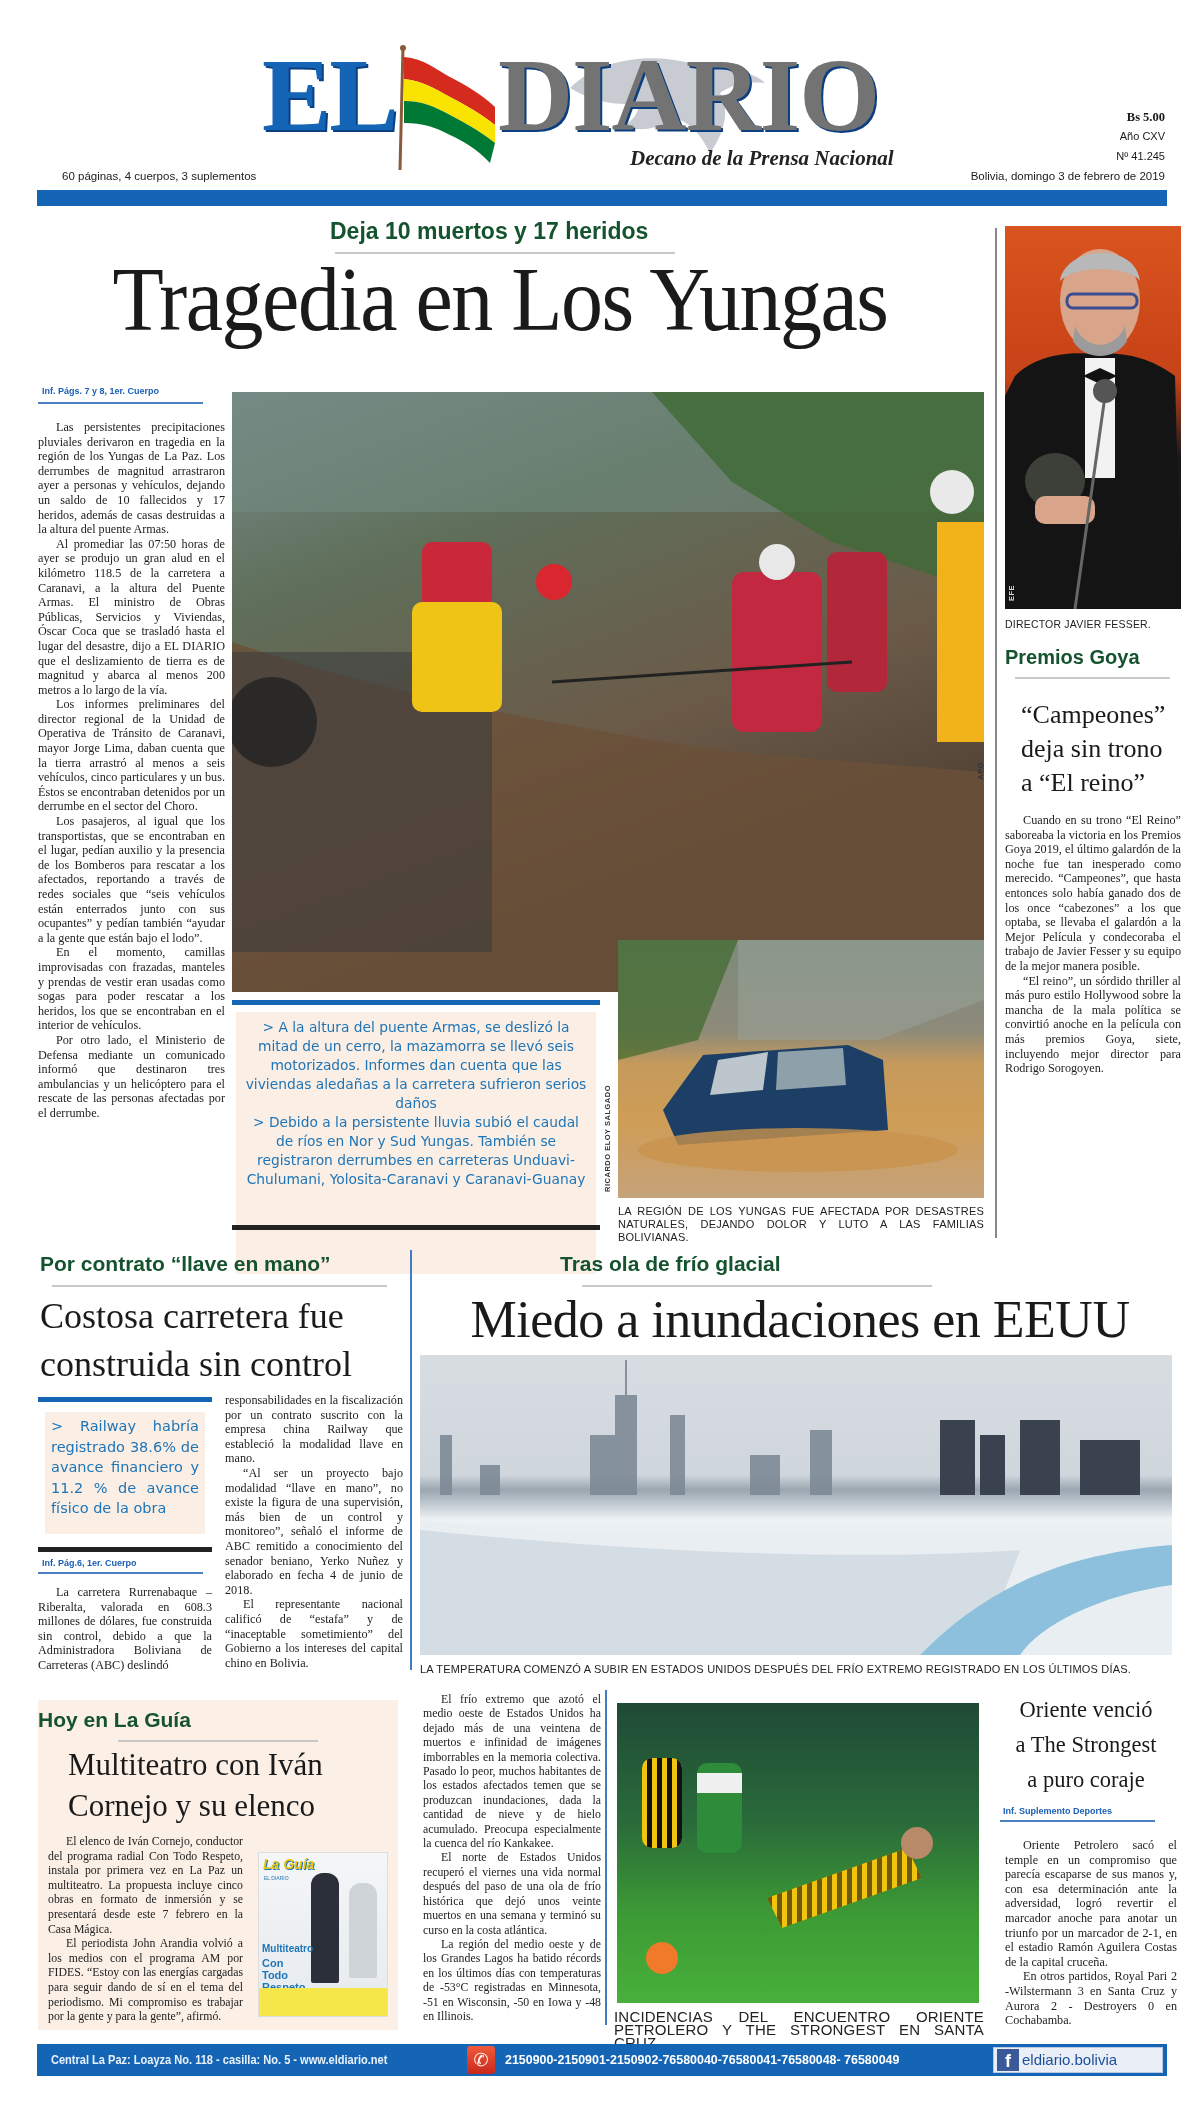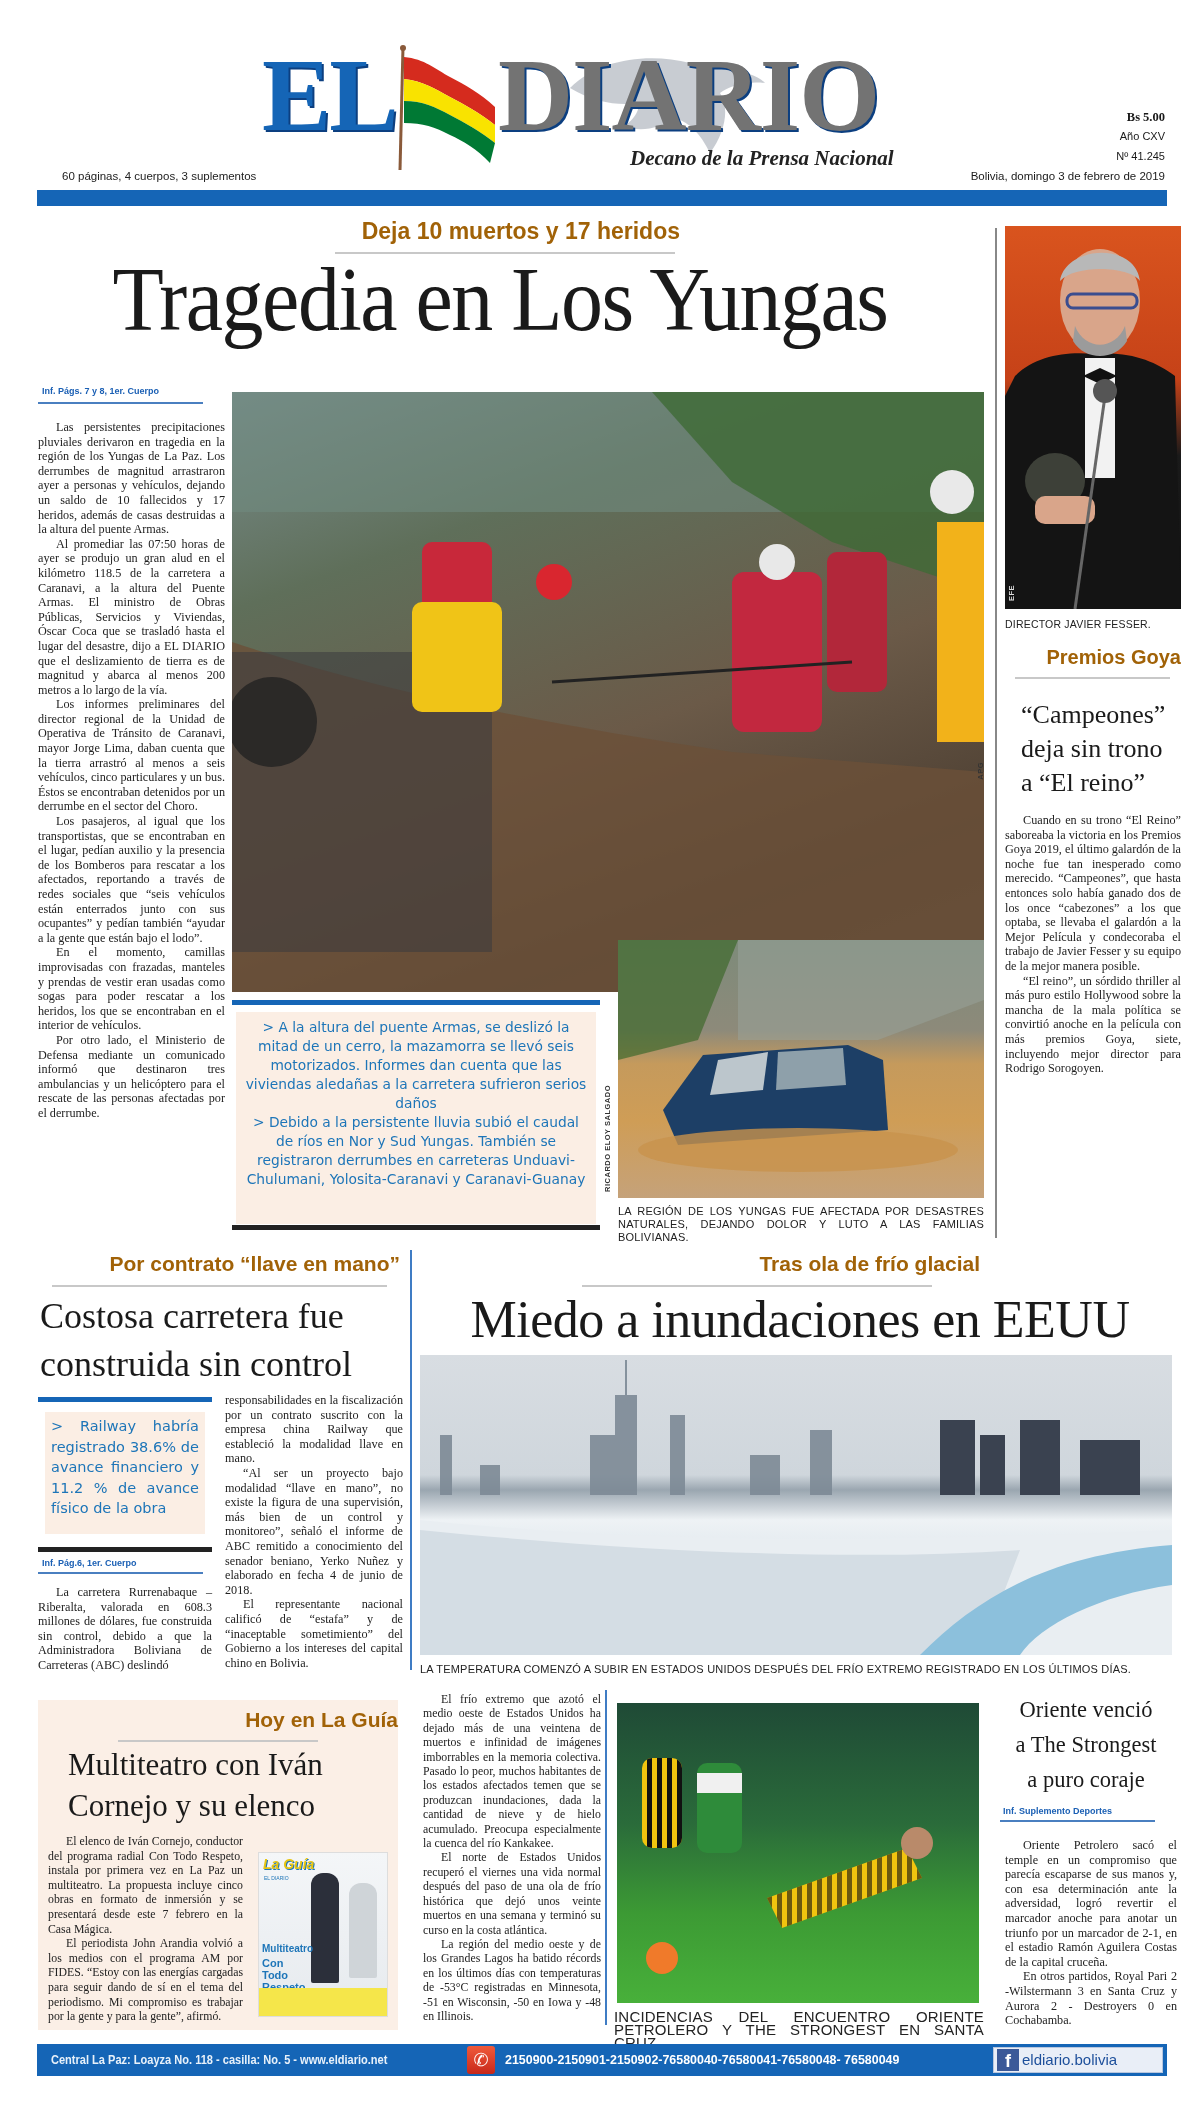--- a/index.html
+++ b/index.html
@@ -3,21 +3,21 @@
 <meta charset="utf-8">
 <style>
   *{box-sizing:border-box;margin:0;padding:0}
   html,body{width:1200px;height:2113px;background:#fff;overflow:hidden}
   body{position:relative;font-family:"Liberation Serif",serif;color:#1a1a1a}
   .abs{position:absolute}
   .serif{font-family:"Liberation Serif",serif}
   .sans{font-family:"Liberation Sans",sans-serif}
   .body-text{font-family:"Liberation Serif",serif;font-size:12.2px;line-height:14.6px;text-align:justify;color:#222}
   .body-text p{text-indent:18px}
-  .kicker{font-family:"Liberation Sans",sans-serif;font-weight:bold;color:#a16207;text-align:right}
+  .kicker{font-family:"Liberation Sans",sans-serif;font-weight:bold;color:#14532d;text-align:left}
   .kicker-rule{height:2px;background:#c8c8c8}
   .ref{font-family:"Liberation Sans",sans-serif;font-weight:bold;color:#1a5fb4;font-size:9px}
   .ref-rule{height:2px;background:#4a7fc0}
   .caption{font-family:"Liberation Sans",sans-serif;font-size:11px;line-height:13px;color:#222;text-transform:uppercase;letter-spacing:.2px}
   .credit{font-family:"Liberation Sans",sans-serif;font-size:7.5px;font-weight:bold;color:#333;writing-mode:vertical-rl;transform:rotate(180deg);letter-spacing:.5px}
   .vrule{width:2px;background:#3f7cc4}
   .highlight{background:#fbeee4;color:#1d75b8;font-family:"DejaVu Sans",sans-serif;text-align:center}
   .photo{overflow:hidden}
 </style>
 </head>
@@ -77,21 +77,21 @@
     <circle cx="545" cy="170" r="18" fill="#e8e8e8"></circle>
     <rect x="595" y="160" width="60" height="140" rx="10" fill="#b2273a"></rect>
     <circle cx="720" cy="100" r="22" fill="#e9e9e9"></circle>
     <rect x="705" y="130" width="47" height="220" fill="#f2b21a"></rect>
     <path d="M320 290 L620 270" stroke="#222" stroke-width="3"></path>
   </svg>
   <div class="abs credit" style="right:-1px;top:370px;color:#333">APG</div>
 </div>
 
 <div class="abs" style="left:232px;top:1000px;width:368px;height:5px;background:#1565b6"></div>
-<div class="abs highlight" style="left:236px;top:1012px;width:360px;height:212px;padding:6px 8px;font-size:13.8px;line-height:19px">
+<div class="abs highlight" style="left:236px;top:1012px;width:360px;height:262px;padding:6px 8px;font-size:13.8px;line-height:19px">
   <div>&gt; A la altura del puente Armas, se deslizó la mitad de un cerro, la mazamorra se llevó seis motorizados. Informes dan cuenta que las viviendas aledañas a la carretera sufrieron serios daños</div>
   <div>&gt; Debido a la persistente lluvia subió el caudal de ríos en Nor y Sud Yungas. También se registraron derrumbes en carreteras Unduavi-Chulumani, Yolosita-Caranavi y Caranavi-Guanay</div>
 </div>
 <div class="abs" style="left:232px;top:1225px;width:368px;height:5px;background:#222"></div>
 
 <div class="abs credit" style="left:603px;top:1085px">RICARDO ELOY SALGADO</div>
 <div class="abs photo" style="left:618px;top:940px;width:366px;height:258px;background:linear-gradient(180deg,#7d8b7a 0%,#8d8a7a 35%,#c59a5c 48%,#cf9d56 70%,#c5a27a 100%)">
   <svg width="366" height="258" viewBox="0 0 366 258">
     <path d="M0 0 L120 0 L80 100 L0 120 Z" fill="#3e6a2c" opacity="0.7"></path>
     <path d="M120 0 L366 0 L366 60 L260 100 L120 100 Z" fill="#9aa39b" opacity="0.5"></path>

